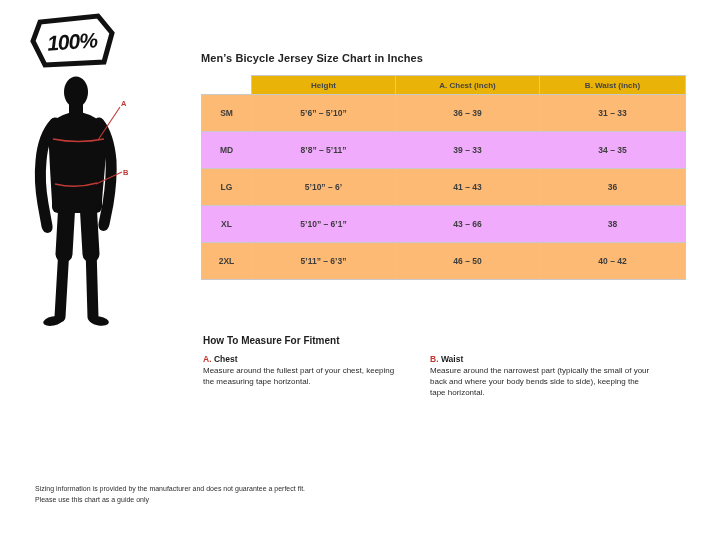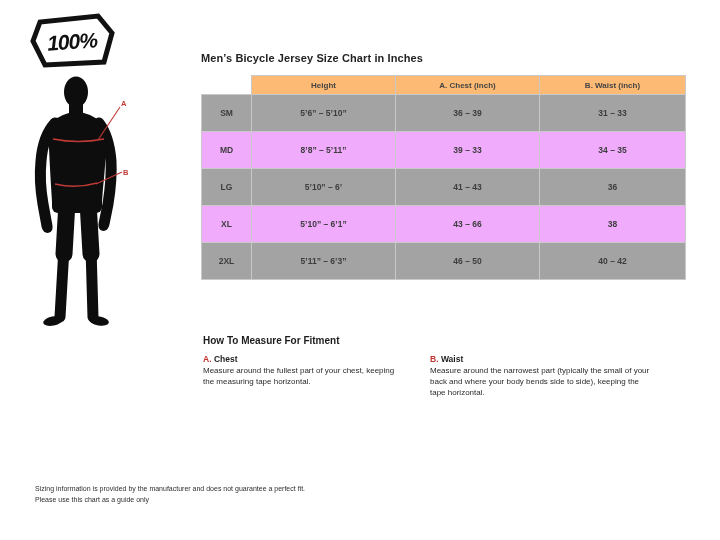--- a/index.html
+++ b/index.html
@@ -13,24 +13,24 @@
   
   .figure { position:absolute; left:28px; top:76px; width:145px; height:252px; }
   
   .content { position:absolute; left:201px; top:52px; width:484px; }
   .chart-title { font-size:11px; font-weight:bold; color:#232323; letter-spacing:0.1px; }
   table.size-table { margin-top:11px; border-collapse:collapse; width:484px; table-layout:fixed; }
   .size-table th, .size-table td {
     border:1px solid #c9c9c9; text-align:center; vertical-align:middle;
     font-size:8.5px; font-weight:bold; color:#3d3d3d;
   }
-  .size-table thead th { height:19px; background:#fdba74; font-size:8px; color:#444; }
+  .size-table thead th { height:19px; background:#eab308; font-size:8px; color:#444; }
   .size-table thead th.corner { border:none; background:#ffffff; }
   .size-table tbody td { height:37px; background:#f0abfc; }
-  .size-table tbody tr.alt td { background:#a3a3a3; }
+  .size-table tbody tr.alt td { background:#fdba74; }
   
   .measure { position:absolute; left:203px; top:335px; width:484px; }
   .measure-title { font-size:10px; font-weight:bold; color:#1c1c1c; }
   .measure-cols { display:flex; margin-top:8px; }
   .measure-item { width:227px; padding-right:18px; }
   .measure-item.right { width:257px; padding-right:0; }
   .measure-head { font-size:8.5px; font-weight:bold; color:#1d1d1d; }
   .measure-head .marker { color:#c13530; }
   .measure-desc { margin-top:2px; font-size:8px; line-height:1.35; color:#2b2b2b; width:200px; }
   .measure-item.right .measure-desc { width:225px; }

